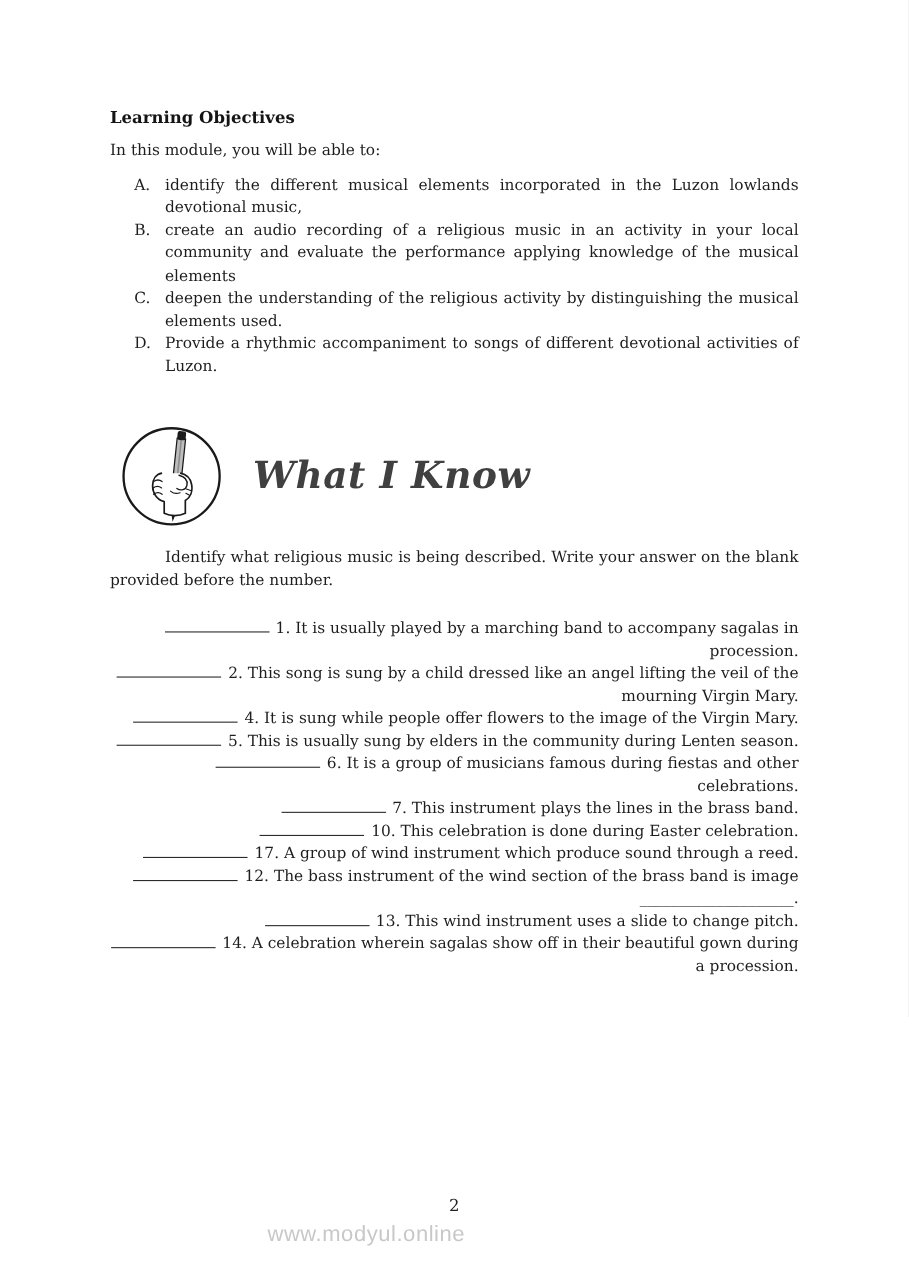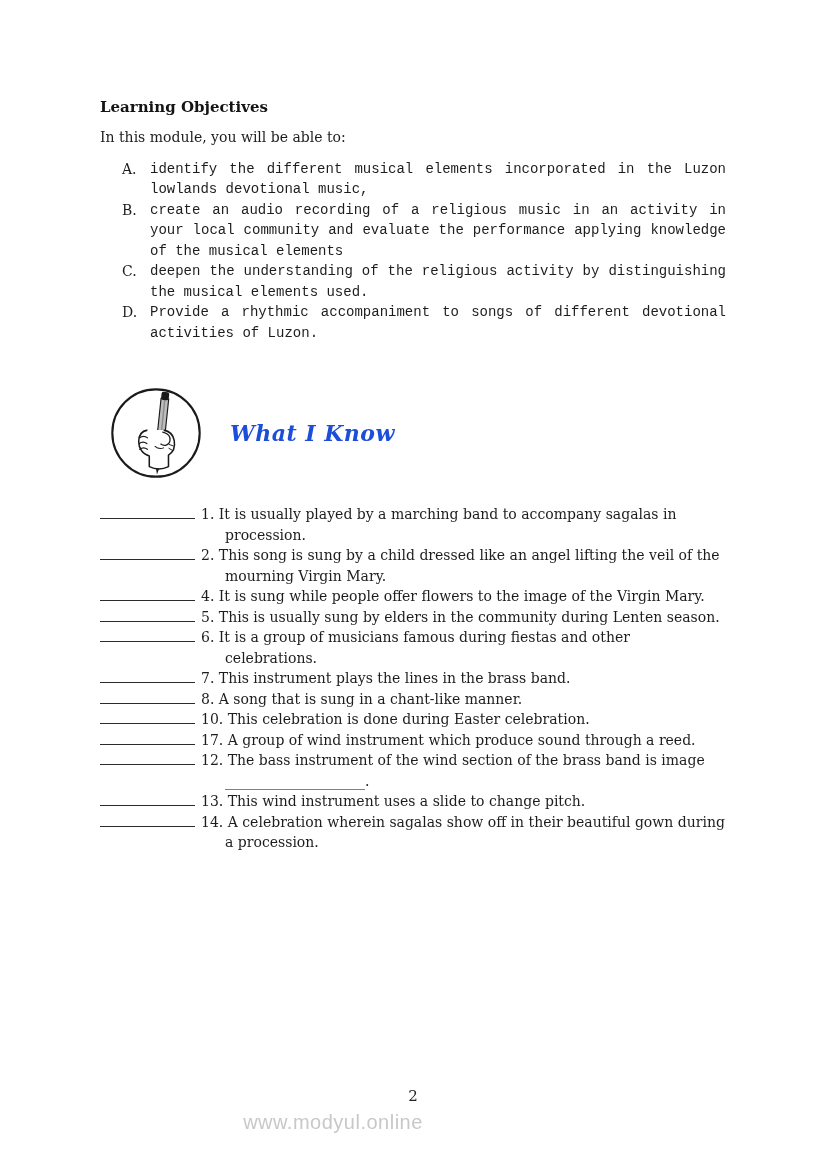--- a/index.html
+++ b/index.html
@@ -22,38 +22,38 @@
     font-weight: bold;
     margin: 0;
     line-height: 20px;
     color: #141414;
   }
   .intro { margin: 10px 0 0 0; }
 
   .obj-list { margin-top: 11px; }
   .obj-item { display: flex; }
   .obj-label { flex: none; width: 28px; margin-left: 22px; }
-  .obj-text { flex: 1; text-align: justify; font-family: Liberation Mono, monospace; }
+  .obj-text { flex: 1; text-align: justify; }
 
   .wik-row { display: flex; align-items: center; margin-top: 42px; margin-left: 8px; }
   .wik-icon { flex: none; width: 96px; height: 96px; }
   .wik-title {
     margin-left: 26px;
-    font-size: 22px;
+    font-size: 34px;
     line-height: 30px;
     font-weight: bold;
     font-style: italic;
     letter-spacing: 0.5px;
-    color: #1d4ed8;
+    color: #404040;
   }
 
   .instructions { margin: 16px 0 0 0; text-indent: 50px; text-align: justify; }
 
   .q-list { margin-top: 23px; }
-  .q { padding-left: 125px; text-indent: -125px; }
+  .q { padding-left: 125px; text-indent: -125px; text-align: right; }
   .blank {
     display: inline-block;
     width: 95px;
     height: 13px;
     border-bottom: 1.4px solid #2b2b2b;
     margin-right: 6px;
     vertical-align: baseline;
   }
 
   .footer-num {
@@ -111,36 +111,35 @@
           <path d="M 41,47 C 35,48 32,53 32,59 C 32,66 36,72 43,74 L 43,85 C 49,88 57,88 63,85 L 63,73 C 68,70 70,64 69,58 C 68,52 64,48 58,47" fill="#ffffff" stroke="#1a1a1a" stroke-width="1.6" stroke-linejoin="round"></path>
           <path d="M 33,55 Q 37,52 41,55 M 32.5,61 Q 36.5,58 40.5,61 M 33,67 Q 37,64 41,67" fill="none" stroke="#1a1a1a" stroke-width="1.2" stroke-linecap="round"></path>
           <path d="M 57,49 C 63,50.5 65.5,54 64.5,58.5 C 63.5,63 58.5,64 55,61.5" fill="none" stroke="#1a1a1a" stroke-width="1.3" stroke-linecap="round"></path>
           <path d="M 49,64 Q 53,67.5 58,65.5" fill="none" stroke="#1a1a1a" stroke-width="1.1" stroke-linecap="round"></path>
           <path d="M 64,62 L 68,63.5 M 63.5,66 L 67,68" fill="none" stroke="#1a1a1a" stroke-width="1" stroke-linecap="round"></path>
         </svg>
       </span>
       <span class="wik-title">What I Know</span>
     </div>
 
+    <p class="instructions">Identify what religious music is being described. Write your answer on the blank provided before the number.</p>
 
     <div class="q-list">
       <div class="q"><span class="blank"></span><span>1.</span>
         <span>It is usually played by a marching band to accompany sagalas in procession.</span></div>
       <div class="q"><span class="blank"></span><span>2.</span>
         <span>This song is sung by a child dressed like an angel lifting the veil of the mourning Virgin Mary.</span></div>
       <div class="q"><span class="blank"></span><span>4.</span>
         <span>It is sung while people offer flowers to the image of the Virgin Mary.</span></div>
       <div class="q"><span class="blank"></span><span>5.</span>
         <span>This is usually sung by elders in the community during Lenten season.</span></div>
       <div class="q"><span class="blank"></span><span>6.</span>
         <span>It is a group of musicians famous during fiestas and other celebrations.</span></div>
       <div class="q"><span class="blank"></span><span>7.</span>
         <span>This instrument plays the lines in the brass band.</span></div>
-      <div class="q"><span class="blank"></span><span>8.</span>
-        <span>A song that is sung in a chant-like manner.</span></div>
       <div class="q"><span class="blank"></span><span>10.</span>
         <span>This celebration is done during Easter celebration.</span></div>
       <div class="q"><span class="blank"></span><span>17.</span>
         <span>A group of wind instrument which produce sound through a reed.</span></div>
       <div class="q"><span class="blank"></span><span>12.</span>
         <span>The bass instrument of the wind section of the brass band is image ____________________.</span></div>
       <div class="q"><span class="blank"></span><span>13.</span>
         <span>This wind instrument uses a slide to change pitch.</span></div>
       <div class="q"><span class="blank"></span><span>14.</span>
         <span>A celebration wherein sagalas show off in their beautiful gown during a procession.</span></div>

